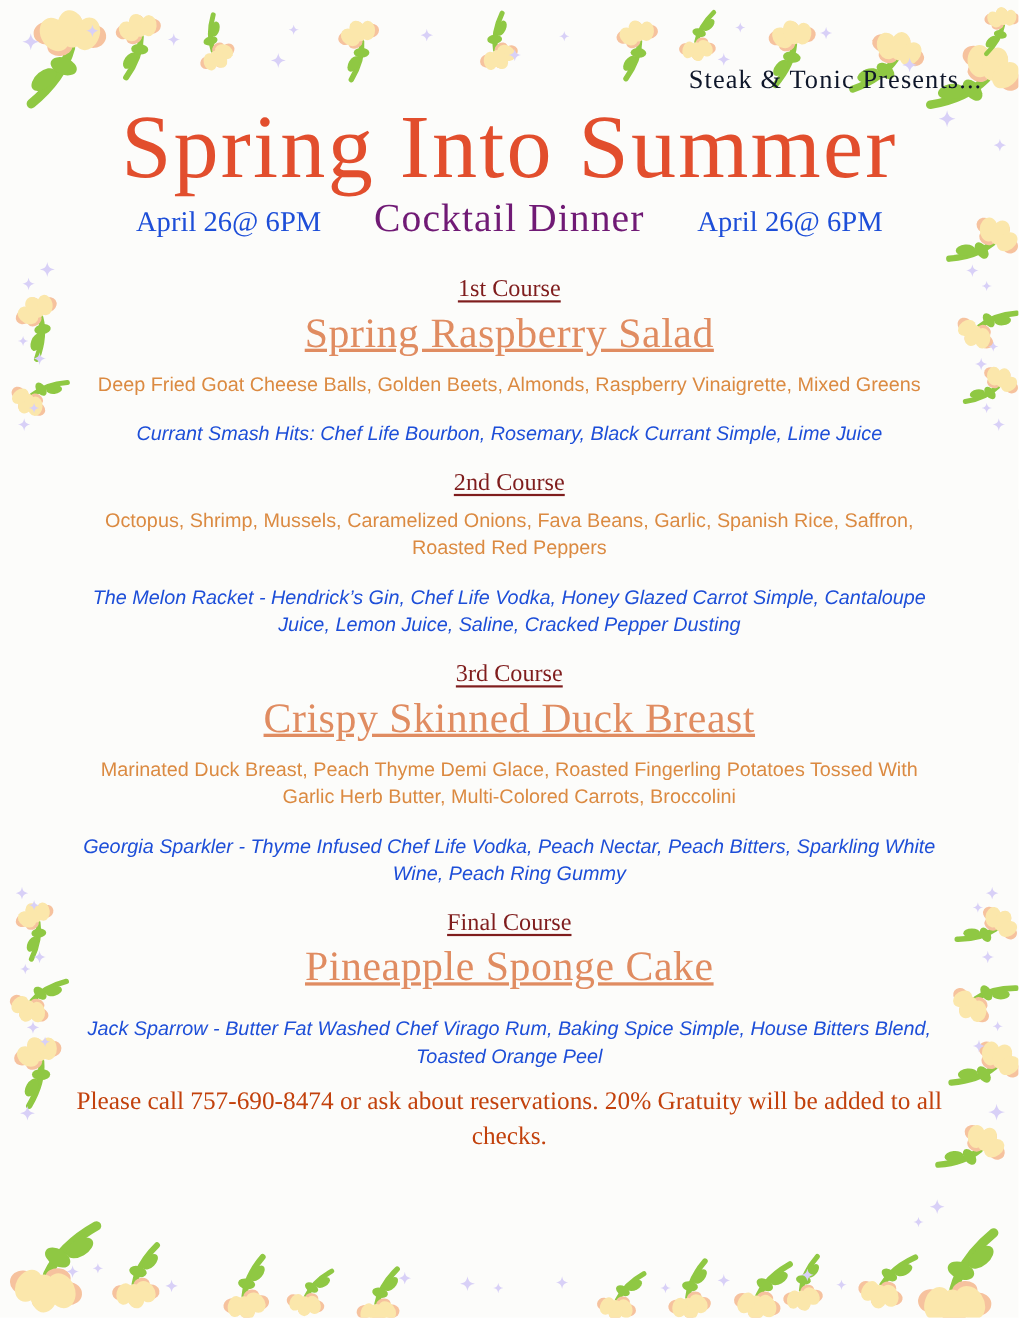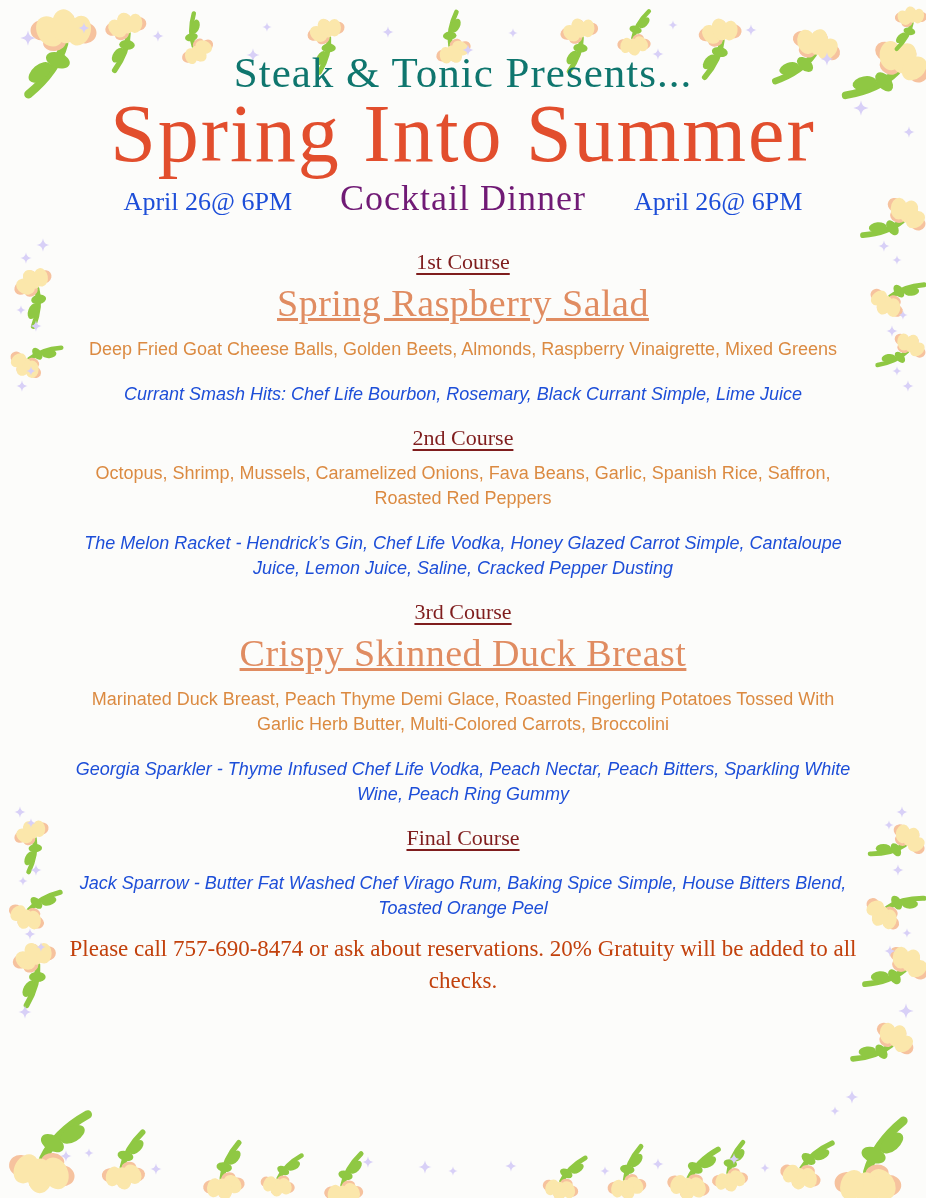--- a/index.html
+++ b/index.html
@@ -16,21 +16,21 @@
   .fl-peach{fill:#f6c29e;}
   .fl-leaf{fill:#8fc843;stroke:none;}
   .fl-stem{stroke:#8fc843;stroke-width:9;fill:none;stroke-linecap:round;}
   .sp{fill:#d8d0f7;}
 
   .content{
     position:absolute;left:50%;top:55px;transform:translateX(-50%);
     width:860px;z-index:1;text-align:center;
   }
   .presents{
-    font-size:43px;line-height:36px;color:#0f766e;letter-spacing:1px;
+    font-size:24px;line-height:36px;color:#0f172a;letter-spacing:1px;text-align:right;
   }
   .title{
     margin:0;font-size:82px;line-height:86px;font-weight:400;
     color:#e24e2d;letter-spacing:2px;white-space:nowrap;
   }
   .header-row{
     display:flex;justify-content:center;align-items:baseline;gap:48px;
     height:54px;
   }
   .event-date{font-size:26px;color:#1d4ed8;white-space:nowrap;}
@@ -372,19 +372,20 @@
 
     <section>
       <div class="course-label">3rd Course</div>
       <h2 class="dish">Crispy Skinned Duck Breast</h2>
       <p class="desc">Marinated Duck Breast, Peach Thyme Demi Glace, Roasted Fingerling Potatoes Tossed With Garlic Herb Butter, Multi-Colored Carrots, Broccolini</p>
       <p class="cocktail">Georgia Sparkler - Thyme Infused Chef Life Vodka, Peach Nectar, Peach Bitters, Sparkling White Wine, Peach Ring Gummy</p>
     </section>
 
     <section>
       <div class="course-label">Final Course</div>
+      <h2 class="dish">Pineapple Sponge Cake</h2>
       <p class="cocktail">Jack Sparrow - Butter Fat Washed Chef Virago Rum, Baking Spice Simple, House Bitters Blend, Toasted Orange Peel</p>
     </section>
 
     <p class="footer-note">Please call 757-690-8474 or ask about reservations.  20% Gratuity will be added to all checks.</p>
 
   </div>
 </div>
 
 </body></html>

